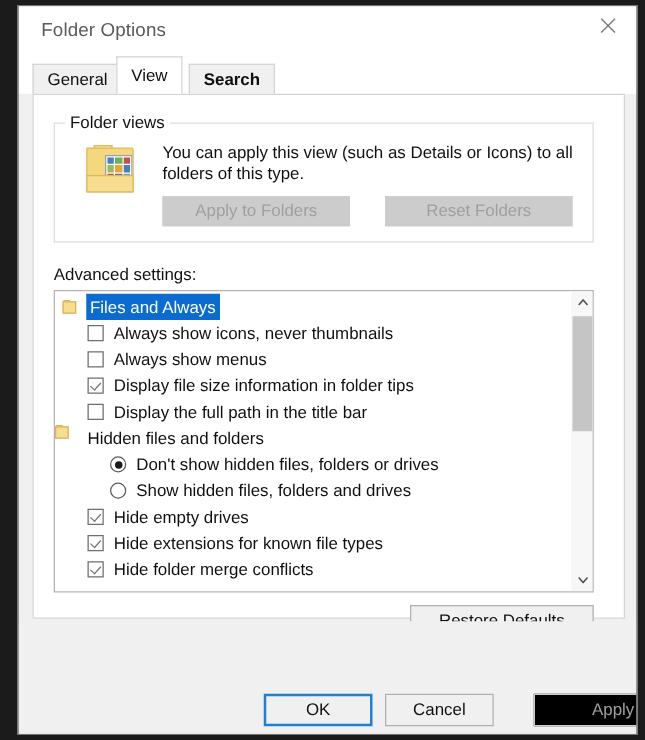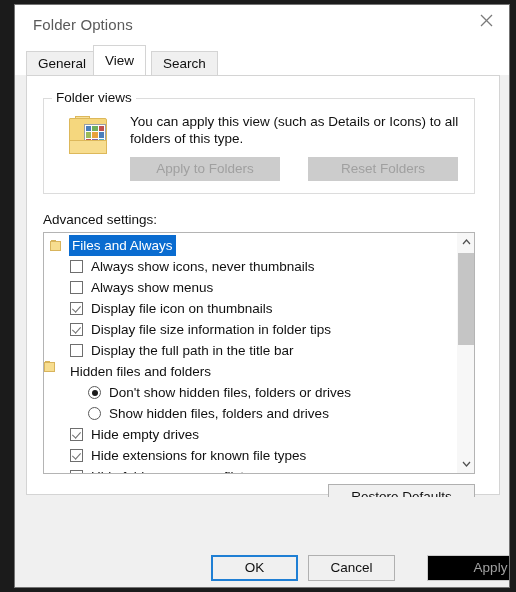--- a/index.html
+++ b/index.html
@@ -79,21 +79,21 @@
   }
   .tab.active {
     height: 30px;
     line-height: 29px;
     background: #ffffff;
     border-color: #d4d4d4;
     z-index: 3;
   }
   #tab-general { left: 11px; }
   #tab-view    { left: 78px; }
-  #tab-search  { left: 136px; }
+  #tab-search  { left: 136px; font-weight: bold; }
 
   
   .tabpage {
     position: absolute;
     left: 11px;
     top: 70px;
     width: 474px;
     height: 420px;
     background: #ffffff;
     border: 1px solid #d4d4d4;
@@ -452,24 +452,20 @@
           <div class="row check-row">
             <span class="cbox"></span>
             <span class="rlabel">Always show icons, never thumbnails</span>
           </div>
           <div class="row check-row">
             <span class="cbox"></span>
             <span class="rlabel">Always show menus</span>
           </div>
           <div class="row check-row">
             <span class="cbox checked"></span>
-            <span class="rlabel">Display file icon on thumbnails</span>
-          </div>
-          <div class="row check-row">
-            <span class="cbox checked"></span>
             <span class="rlabel">Display file size information in folder tips</span>
           </div>
           <div class="row check-row">
             <span class="cbox"></span>
             <span class="rlabel">Display the full path in the title bar</span>
           </div>
           <div class="row sub-group">
             <span class="mini-folder">
               <span class="mf-t"></span>
               <span class="mf-b"></span>

